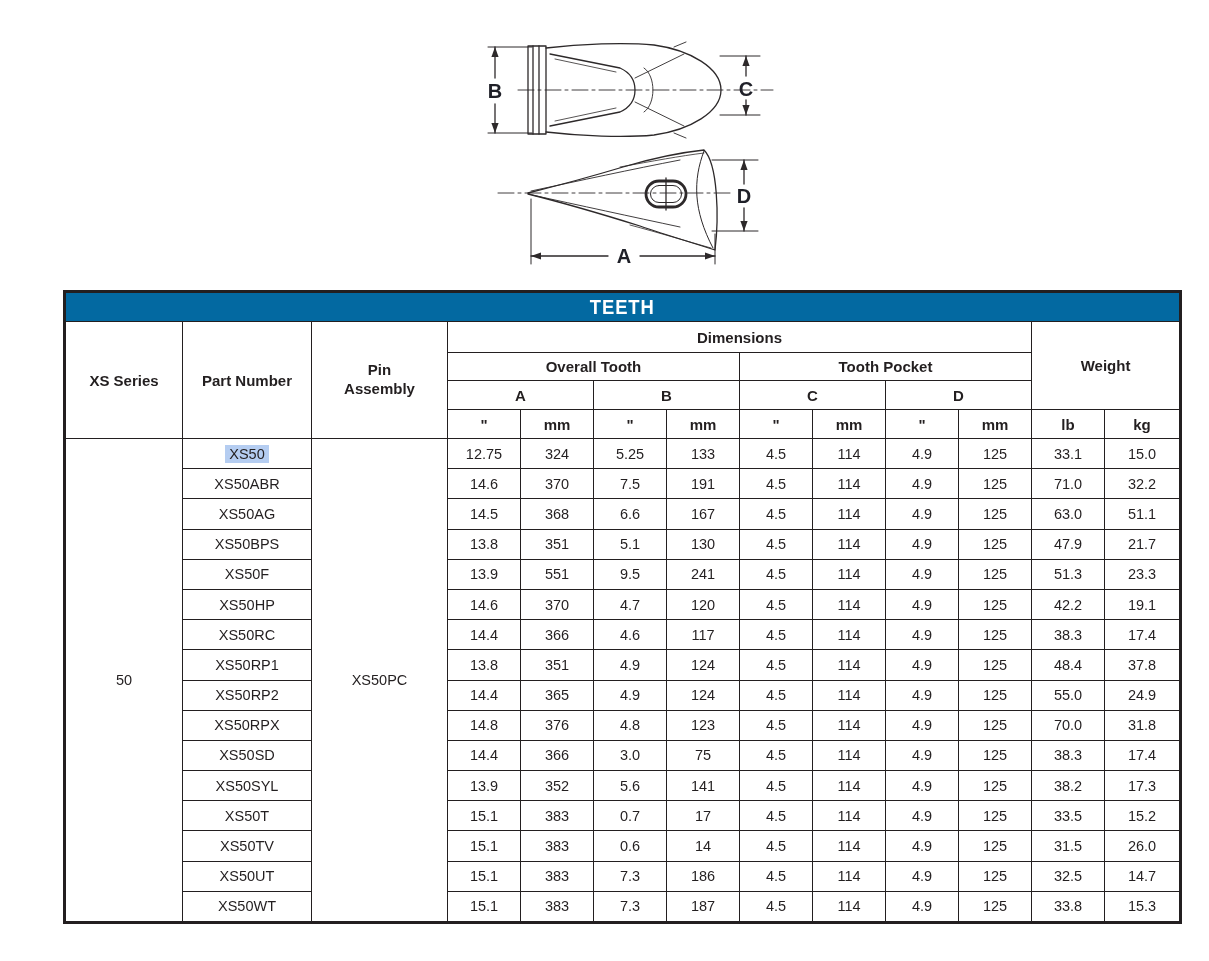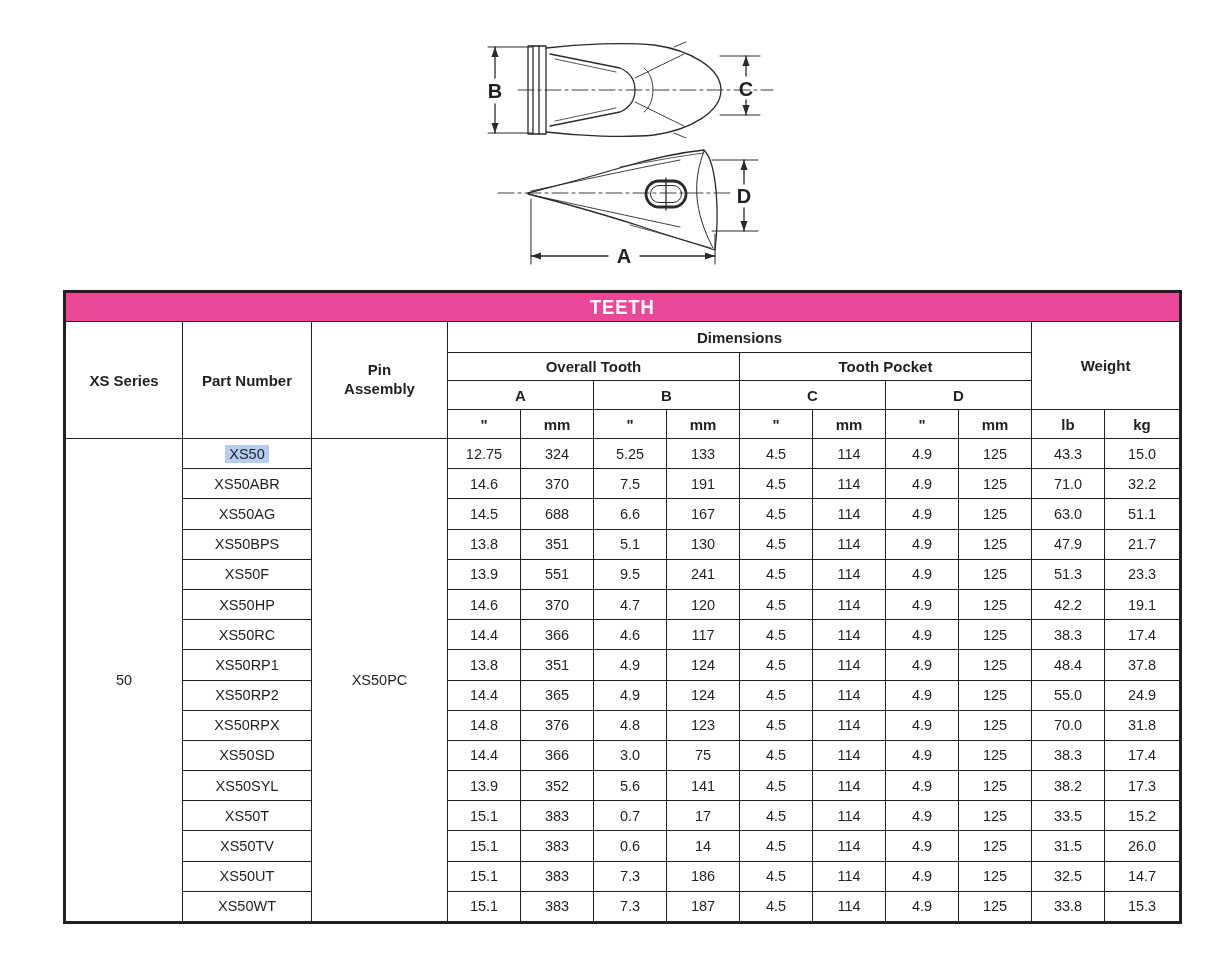--- a/index.html
+++ b/index.html
@@ -49,21 +49,21 @@
     vertical-align: middle;
     padding: 0;
     overflow: hidden;
     white-space: nowrap;
   }
   table.spec th {
     font-weight: bold;
     font-size: 15px;
   }
   tr.title-row th {
-    background: #ec4899;
+    background: #0369a1;
     color: #ffffff;
     height: 28px;
     border: 1.5px solid #231f20;
   }
   .title-text {
     display: inline-block;
     transform: scaleX(0.92);
     font-size: 20px;
     letter-spacing: 1px;
     font-weight: bold;
@@ -235,40 +235,40 @@
             <td><span class="selected">XS50</span></td>
             <td rowspan="16" class="merged">XS50PC</td>
             <td>12.75</td>
             <td>324</td>
             <td>5.25</td>
             <td>133</td>
             <td>4.5</td>
             <td>114</td>
             <td>4.9</td>
             <td>125</td>
-            <td>43.3</td>
+            <td>33.1</td>
             <td>15.0</td>
           </tr>
           <tr>
             <td><span>XS50ABR</span></td>
             <td>14.6</td>
             <td>370</td>
             <td>7.5</td>
             <td>191</td>
             <td>4.5</td>
             <td>114</td>
             <td>4.9</td>
             <td>125</td>
             <td>71.0</td>
             <td>32.2</td>
           </tr>
           <tr>
             <td><span>XS50AG</span></td>
             <td>14.5</td>
-            <td>688</td>
+            <td>368</td>
             <td>6.6</td>
             <td>167</td>
             <td>4.5</td>
             <td>114</td>
             <td>4.9</td>
             <td>125</td>
             <td>63.0</td>
             <td>51.1</td>
           </tr>
           <tr>

